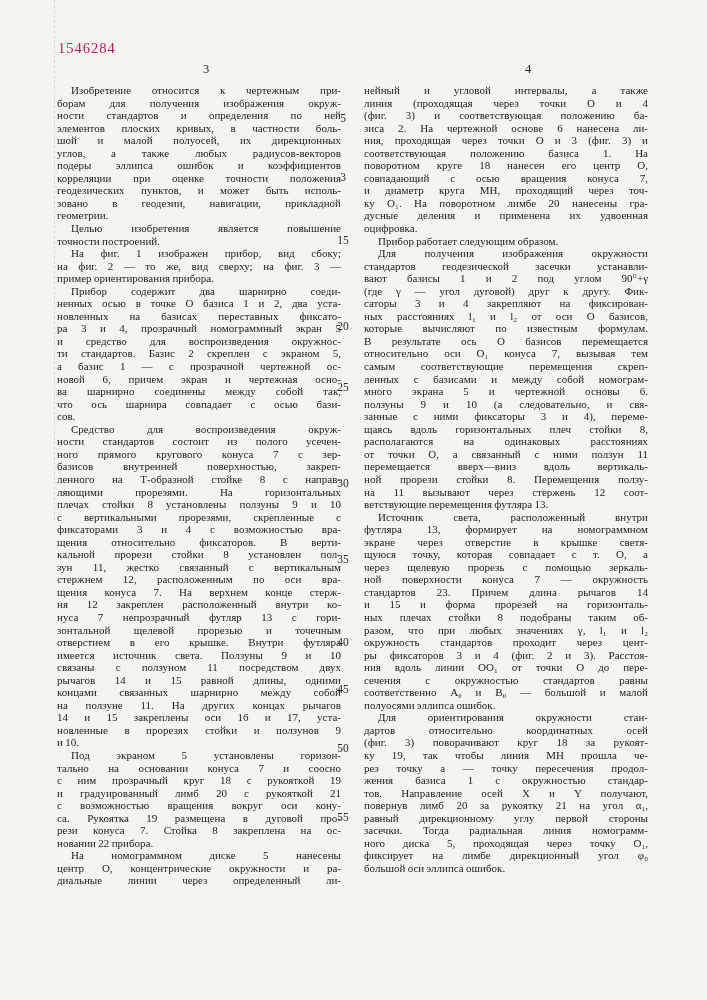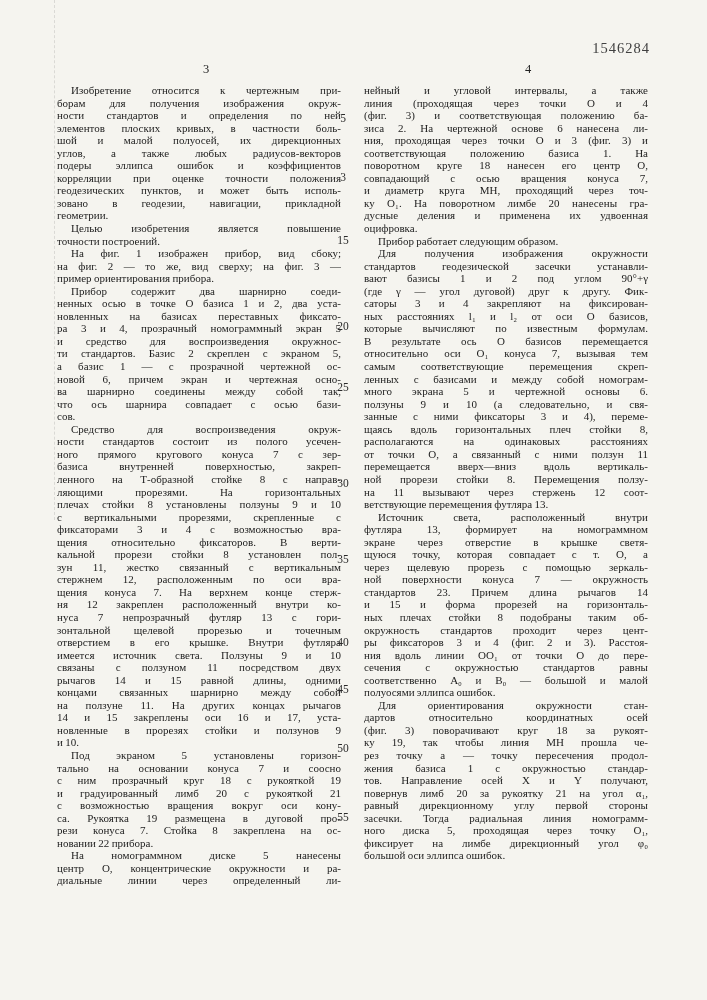--- a/index.html
+++ b/index.html
@@ -12,21 +12,21 @@
     overflow:hidden;
   }
   .page{position:absolute;inset:0;}
   
   .fold{
     position:absolute;left:54px;top:0;width:0;height:520px;
     border-left:1px dashed rgba(60,60,60,0.14);
   }
   .patent-number{
     position:absolute;top:40px;left:58px;width:592px;
-    text-align:right;font-size:14.5px;letter-spacing:1px;color:#404040;
+    text-align:left;font-size:14.5px;letter-spacing:1px;color:#be185d;
   }
   .page-num{
     position:absolute;top:62px;font-size:12.5px;color:#222;
   }
   .page-num.left{left:196px;width:20px;text-align:center;}
   .page-num.right{left:518px;width:20px;text-align:center;}
   .col{
     position:absolute;top:84px;width:284px;
     font-size:11px;line-height:12.55px;
     text-align:justify;
@@ -86,21 +86,21 @@
       <div class="line">и средство для воспроизведения окружнос-</div>
       <div class="line">ти стандартов. Базис 2 скреплен с экраном 5,</div>
       <div class="line">а базис 1 — с прозрачной чертежной ос-</div>
       <div class="line">новой 6, причем экран и чертежная осно-</div>
       <div class="line">ва шарнирно соединены между собой так,</div>
       <div class="line">что ось шарнира совпадает с осью бази-</div>
       <div class="line end">сов.</div>
       <div class="line indent">Средство для воспроизведения окруж-</div>
       <div class="line">ности стандартов состоит из полого усечен-</div>
       <div class="line">ного прямого кругового конуса 7 с зер-</div>
-      <div class="line">базиса внутренней поверхностью, закреп-</div>
+      <div class="line">базисов внутренней поверхностью, закреп-</div>
       <div class="line">ленного на Т-образной стойке 8 с направ-</div>
       <div class="line">ляющими прорезями. На горизонтальных</div>
       <div class="line">плечах стойки 8 установлены ползуны 9 и 10</div>
       <div class="line">с вертикальными прорезями, скрепленные с</div>
       <div class="line">фиксаторами 3 и 4 с возможностью вра-</div>
       <div class="line">щения относительно фиксаторов. В верти-</div>
       <div class="line">кальной прорези стойки 8 установлен пол-</div>
       <div class="line">зун 11, жестко связанный с вертикальным</div>
       <div class="line">стержнем 12, расположенным по оси вра-</div>
       <div class="line">щения конуса 7. На верхнем конце стерж-</div>
@@ -180,20 +180,21 @@
       <div class="line end">ветствующие перемещения футляра 13.</div>
       <div class="line indent">Источник света, расположенный внутри</div>
       <div class="line">футляра 13, формирует на номограммном</div>
       <div class="line">экране через отверстие в крышке светя-</div>
       <div class="line">щуюся точку, которая совпадает с т. O, а</div>
       <div class="line">через щелевую прорезь с помощью зеркаль-</div>
       <div class="line">ной поверхности конуса 7 — окружность</div>
       <div class="line">стандартов 23. Причем длина рычагов 14</div>
       <div class="line">и 15 и форма прорезей на горизонталь-</div>
       <div class="line">ных плечах стойки 8 подобраны таким об-</div>
+      <div class="line">разом, что при любых значениях γ, l₁ и l₂</div>
       <div class="line">окружность стандартов проходит через цент-</div>
       <div class="line">ры фиксаторов 3 и 4 (фиг. 2 и 3). Расстоя-</div>
       <div class="line">ния вдоль линии OO₁ от точки O до пере-</div>
       <div class="line">сечения с окружностью стандартов равны</div>
       <div class="line">соответственно A₀ и B₀ — большой и малой</div>
       <div class="line end">полуосями эллипса ошибок.</div>
       <div class="line indent">Для ориентирования окружности стан-</div>
       <div class="line">дартов относительно координатных осей</div>
       <div class="line">(фиг. 3) поворачивают круг 18 за рукоят-</div>
       <div class="line">ку 19, так чтобы линия MH прошла че-</div>

